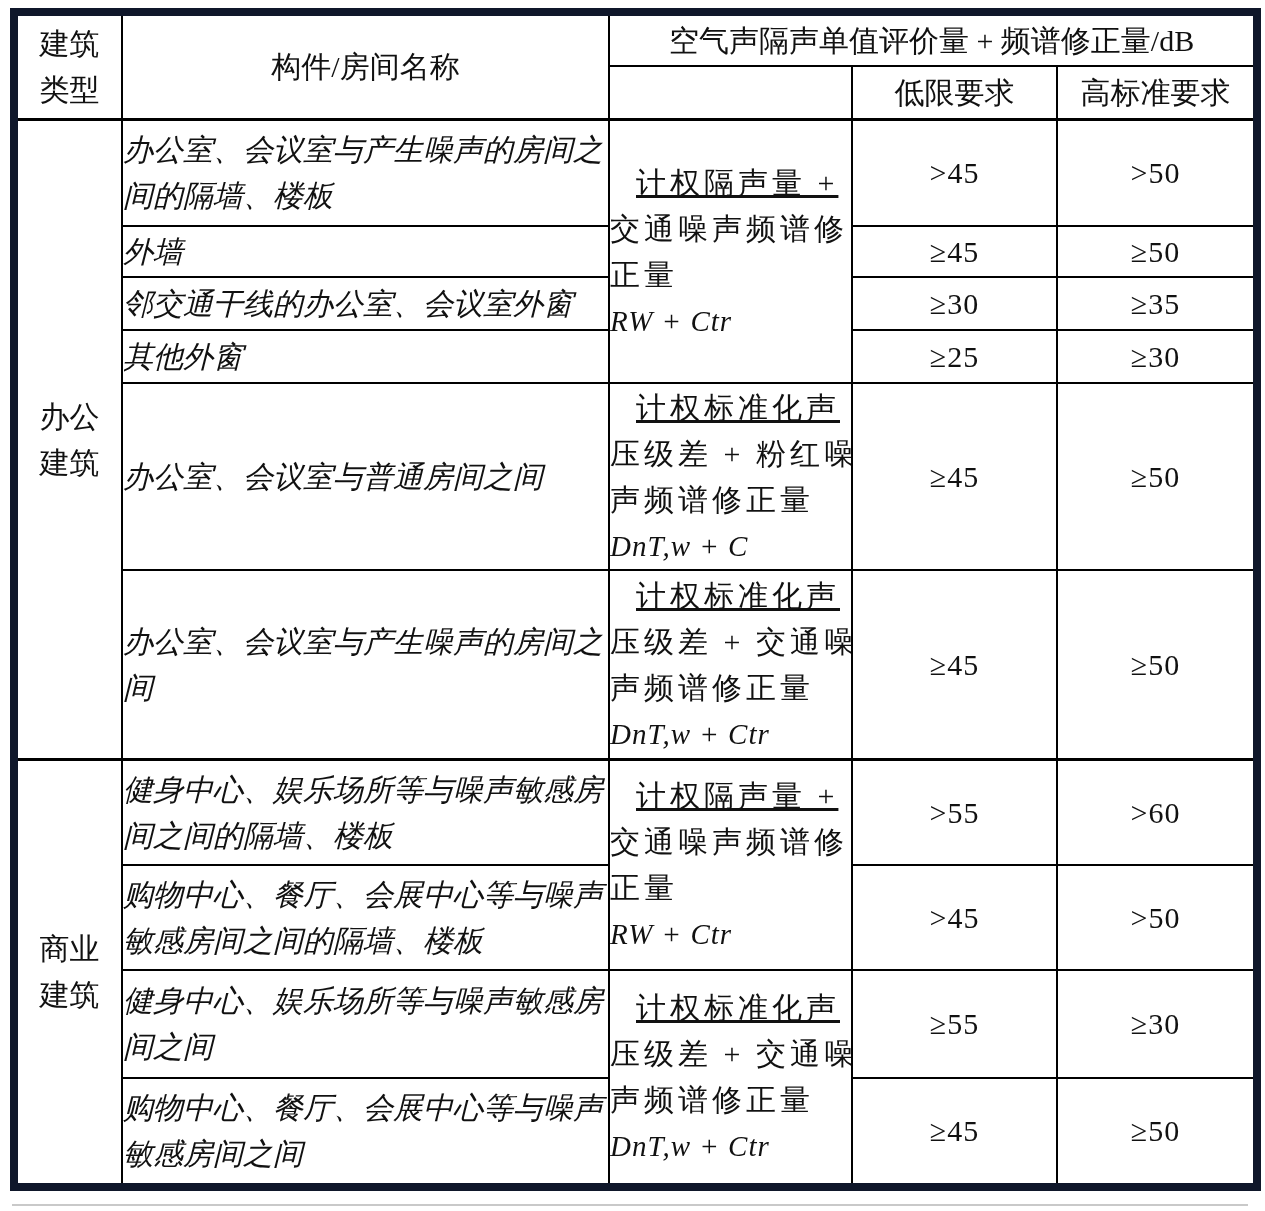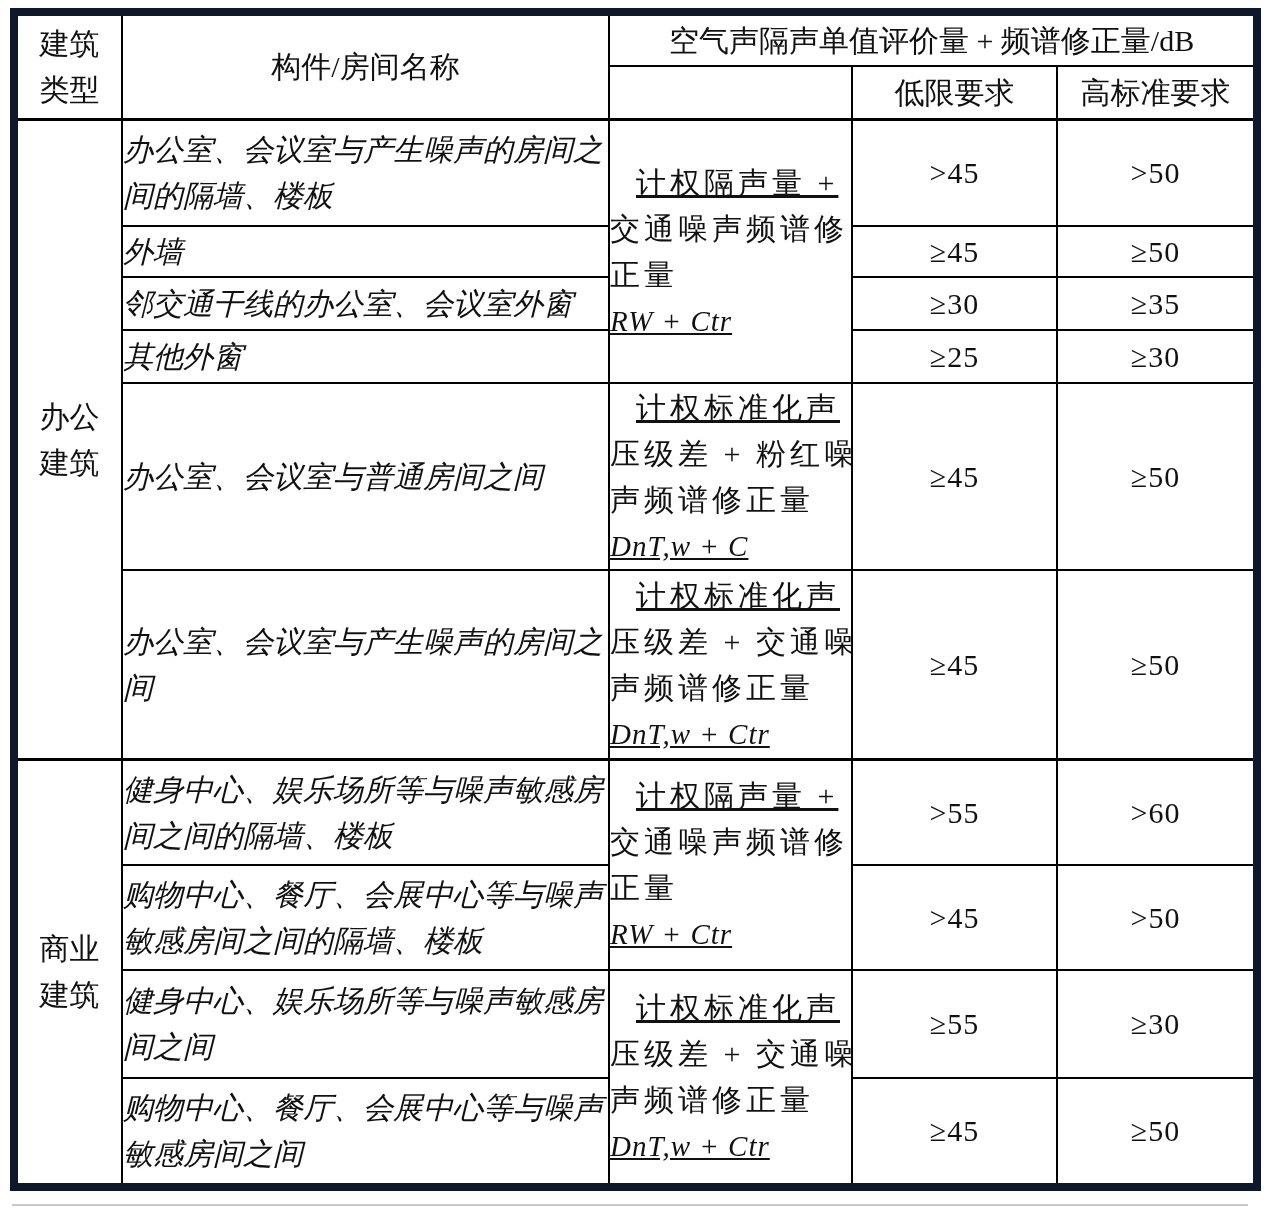--- a/index.html
+++ b/index.html
@@ -63,21 +63,20 @@
     text-align: left;
     padding: 8px 6px 8px 14px;
     line-height: 47px;
   }
   .m-line { letter-spacing: 4px; white-space: nowrap; }
   .m-line.m-first { text-indent: 26px; text-decoration: underline; }
   .m-line.formula {
     font-style: italic;
     letter-spacing: 1px;
     font-size: 29px;
-    text-decoration: underline;
   }
   td.value-cell {
     text-align: center;
     letter-spacing: 1px;
   }
   tr.section-start td { border-top: 3px solid #000; }
 
   
   tr.r1  td { height: 104px; }
   tr.r2  td { height: 49px;  }

